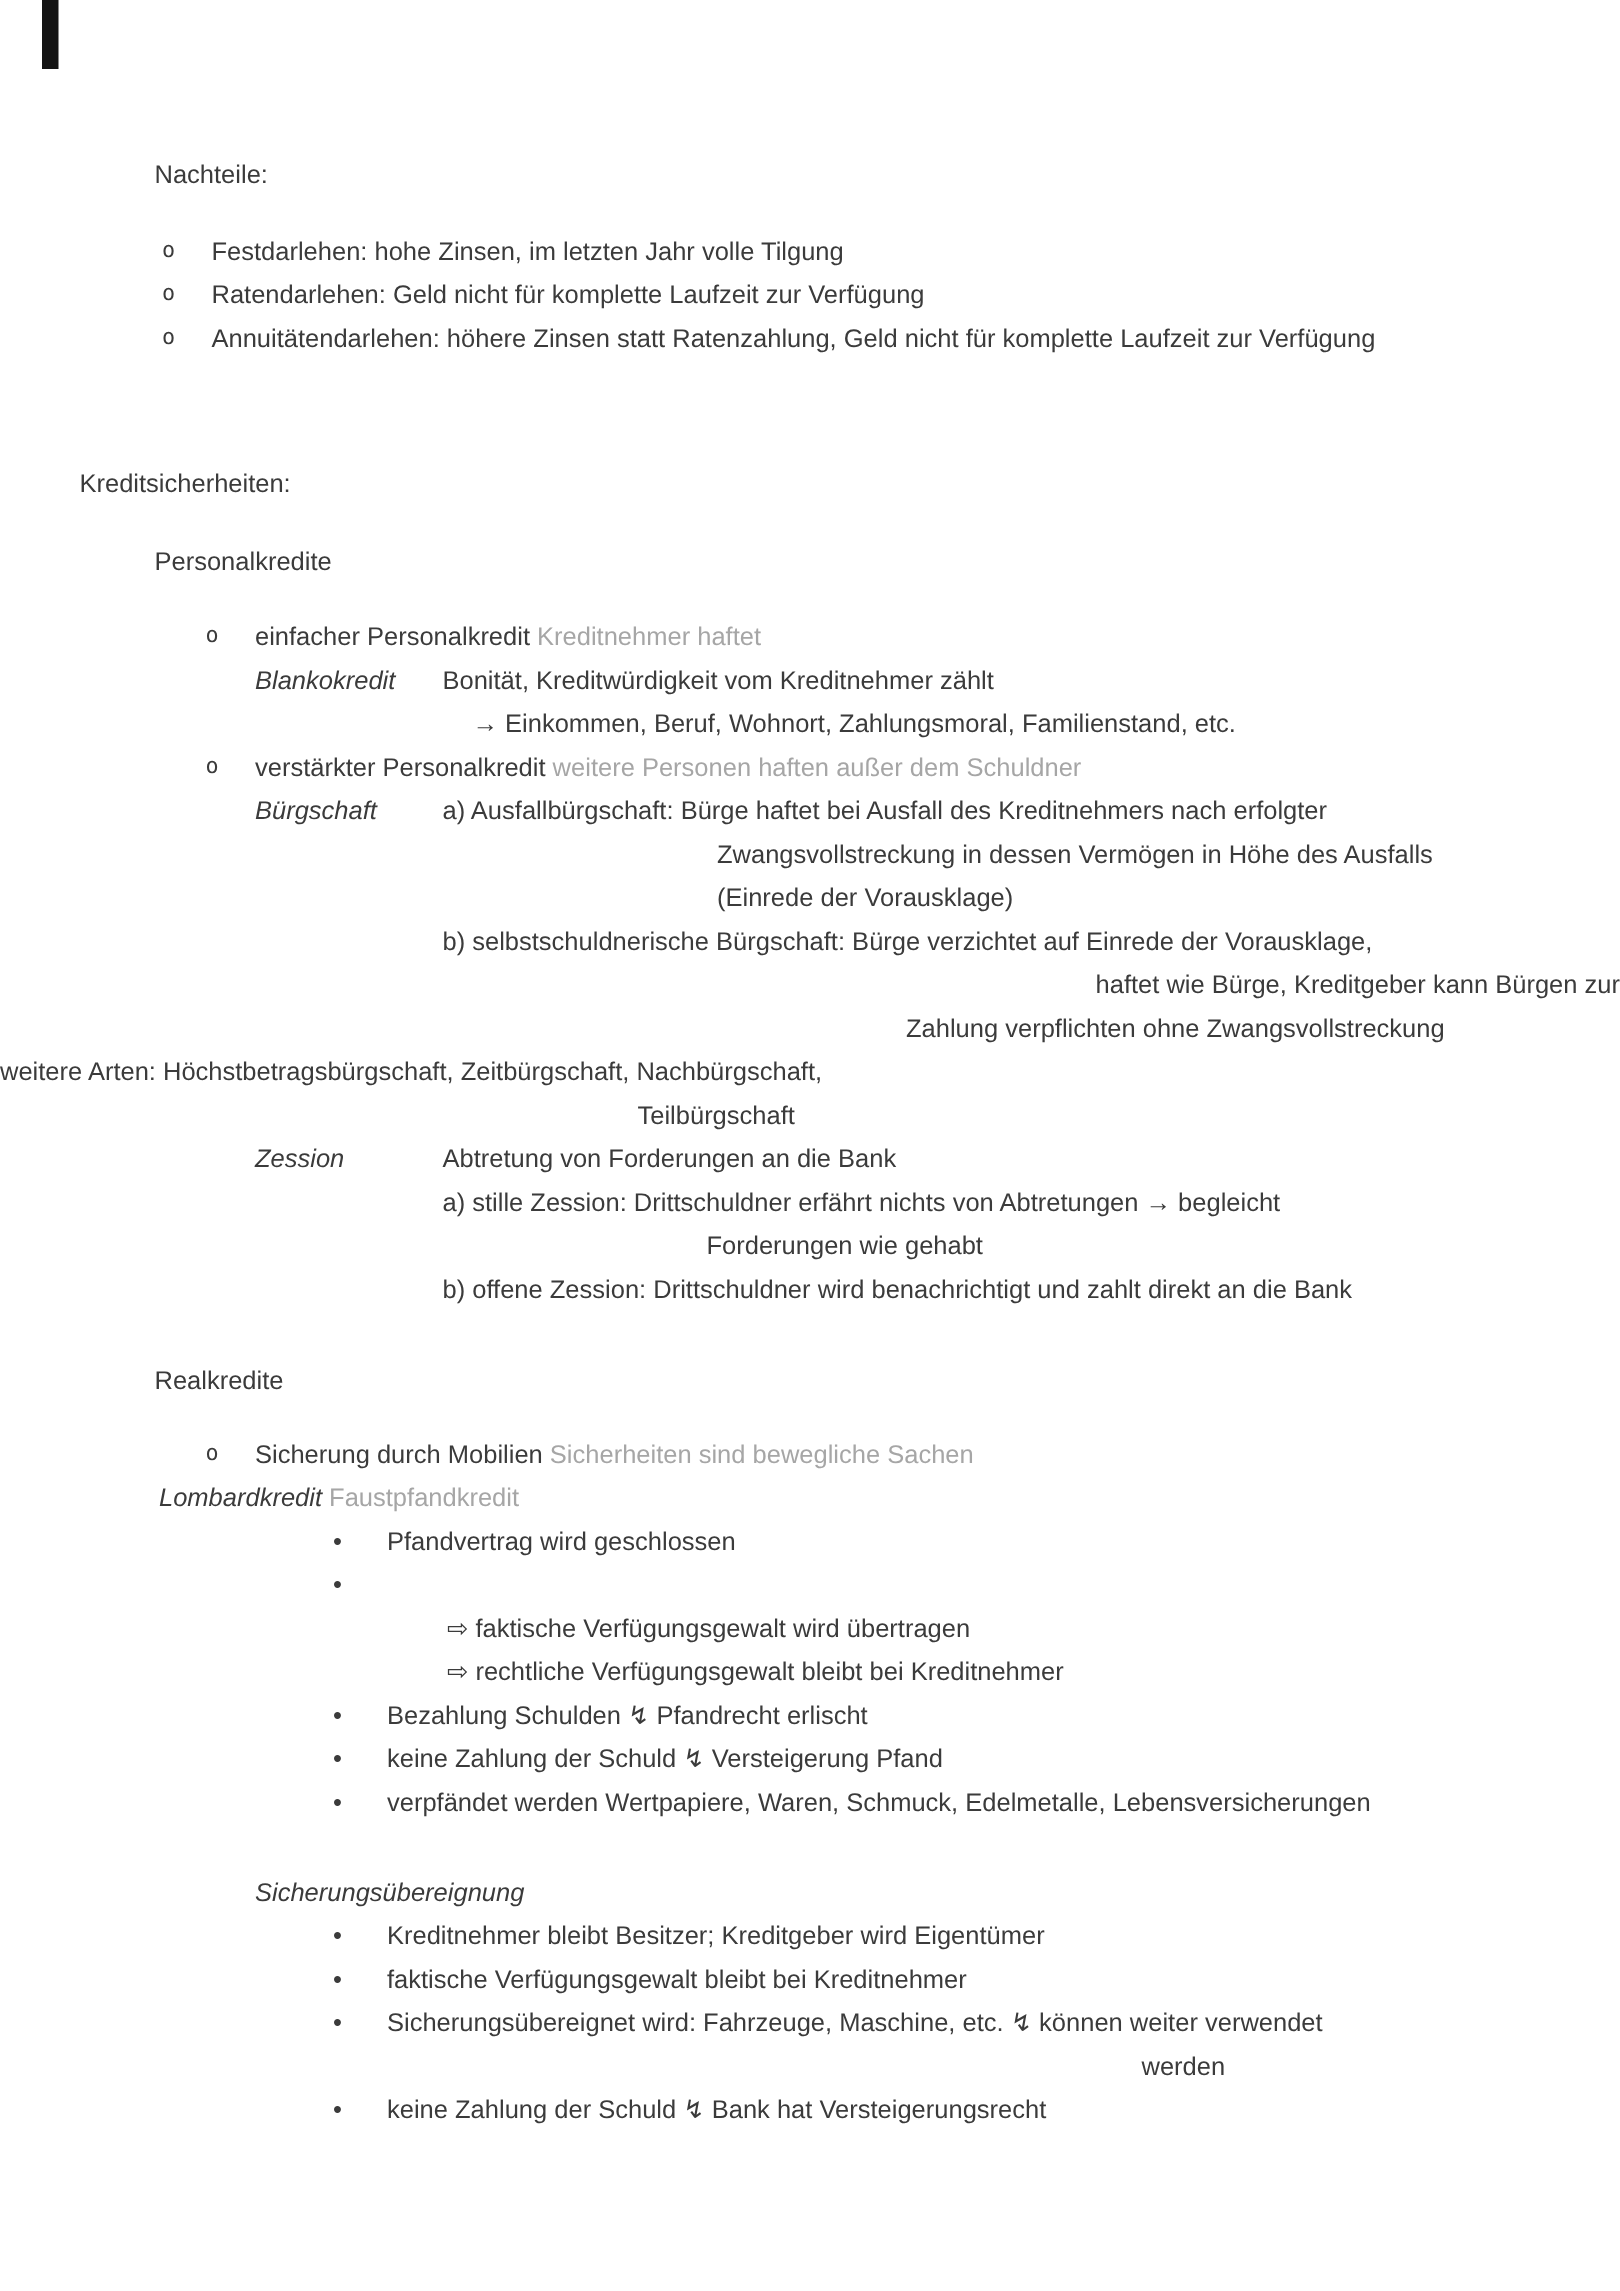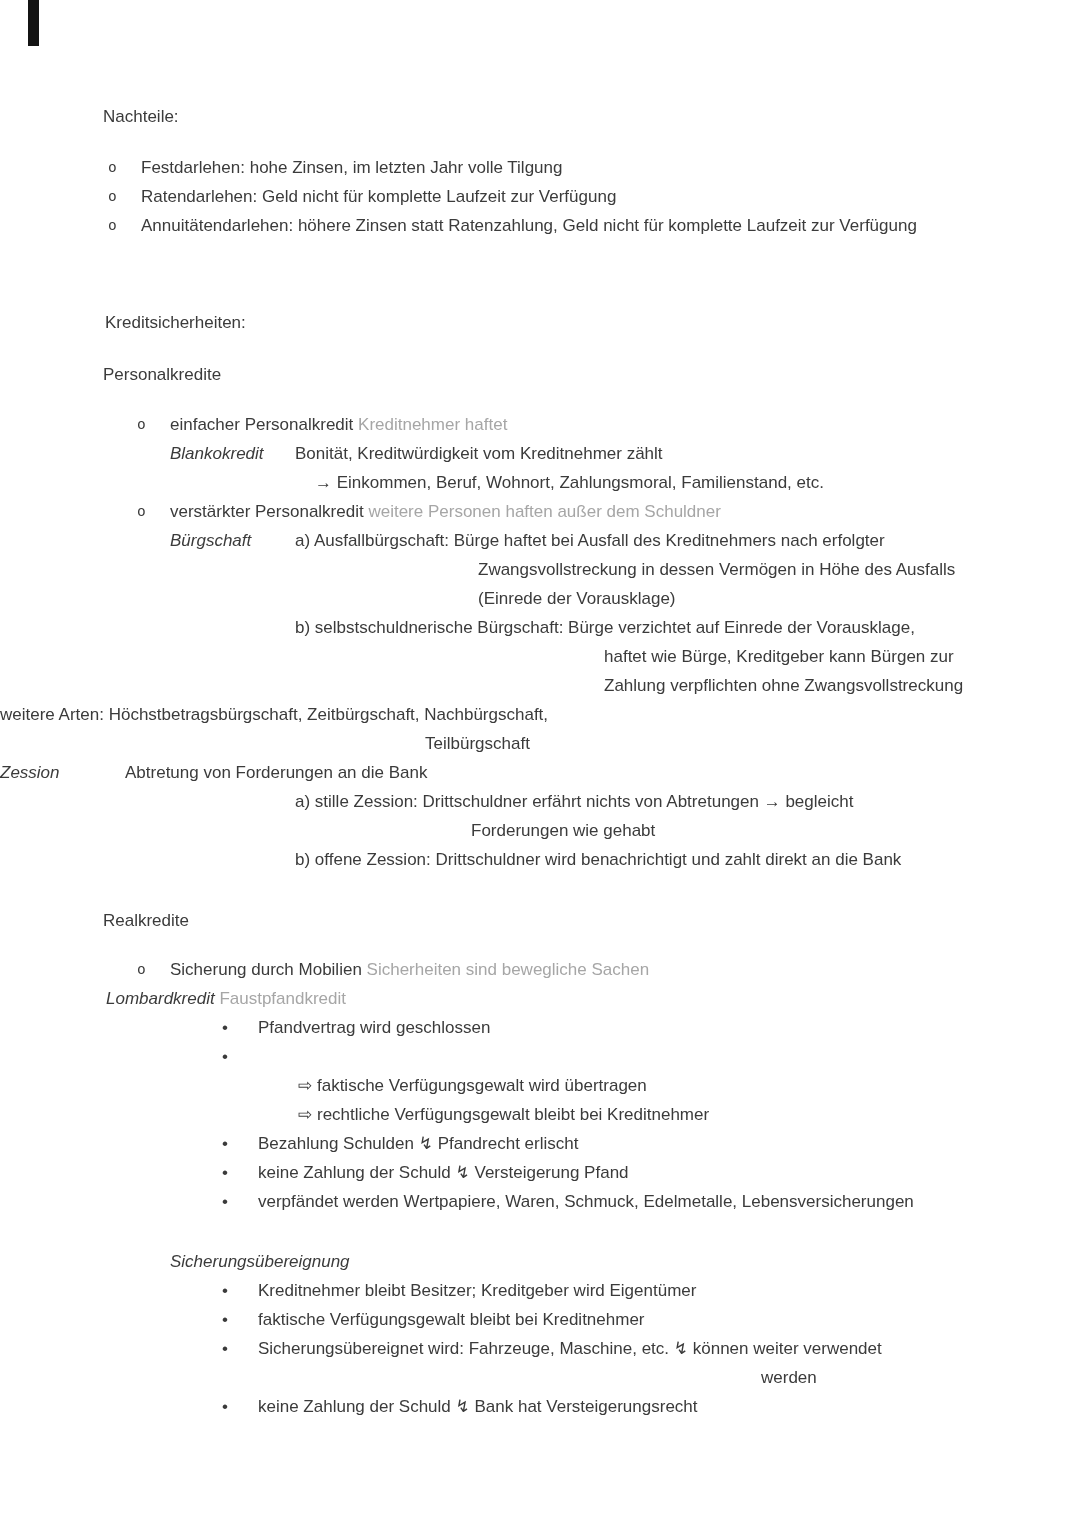--- a/index.html
+++ b/index.html
@@ -61,35 +61,35 @@
 </head>
 <body>
 
 <div class="page">
   <div class="corner-mark"></div>
   <div id="content">
       <div class="line" style="padding-left: 103px;"><span class="s-n">Nachteile:</span></div>
       <div class="line" style="padding-left: 141px; margin-top: 22px;"><span class="marker circle" style="left: 108px;">o</span><span class="s-n">Festdarlehen: hohe Zinsen, im letzten Jahr volle Tilgung</span></div>
       <div class="line" style="padding-left: 141px;"><span class="marker circle" style="left: 108px;">o</span><span class="s-n">Ratendarlehen: Geld nicht für komplette Laufzeit zur Verfügung</span></div>
       <div class="line" style="padding-left: 141px;"><span class="marker circle" style="left: 108px;">o</span><span class="s-n">Annuitätendarlehen: höhere Zinsen statt Ratenzahlung, Geld nicht für komplette Laufzeit zur Verfügung</span></div>
-      <div class="line" style="padding-left: 105px; margin-top: 68px;"><span class="s-n">Kreditsicherheiten:</span></div>
+      <div class="line" style="padding-left: 53px; margin-top: 68px;"><span class="s-n">Kreditsicherheiten:</span></div>
       <div class="line" style="padding-left: 103px; margin-top: 23px;"><span class="s-n">Personalkredite</span></div>
       <div class="line" style="padding-left: 170px; margin-top: 21px;"><span class="marker circle" style="left: 137px;">o</span><span class="s-n">einfacher Personalkredit</span><span class="s-g"> Kreditnehmer haftet</span></div>
       <div class="line" style="padding-left: 170px;"><span class="s-it">Blankokredit</span><span class="s-n">Bonität, Kreditwürdigkeit vom Kreditnehmer zählt</span></div>
       <div class="line" style="padding-left: 315px;"><span class="s-n">→ Einkommen, Beruf, Wohnort, Zahlungsmoral, Familienstand, etc.</span></div>
       <div class="line" style="padding-left: 170px;"><span class="marker circle" style="left: 137px;">o</span><span class="s-n">verstärkter Personalkredit</span><span class="s-g"> weitere Personen haften außer dem Schuldner</span></div>
       <div class="line" style="padding-left: 170px;"><span class="s-it">Bürgschaft</span><span class="s-n">a) Ausfallbürgschaft: Bürge haftet bei Ausfall des Kreditnehmers nach erfolgter</span></div>
       <div class="line" style="padding-left: 478px;"><span class="s-n">Zwangsvollstreckung in dessen Vermögen in Höhe des Ausfalls</span></div>
       <div class="line" style="padding-left: 478px;"><span class="s-n">(Einrede der Vorausklage)</span></div>
       <div class="line" style="padding-left: 295px;"><span class="s-n">b) selbstschuldnerische Bürgschaft: Bürge verzichtet auf Einrede der Vorausklage,</span></div>
-      <div class="line" style="padding-left: 604px;"><span class="s-n">haftet wie Bürge, Kreditgeber kann Bürgen zur</span></div>
+      <div class="line" style="padding-left: 604px; text-align: right;"><span class="s-n">haftet wie Bürge, Kreditgeber kann Bürgen zur</span></div>
       <div class="line" style="padding-left: 604px;"><span class="s-n">Zahlung verpflichten ohne Zwangsvollstreckung</span></div>
       <div class="line" style=""><span class="s-n">weitere Arten: Höchstbetragsbürgschaft, Zeitbürgschaft, Nachbürgschaft,</span></div>
       <div class="line" style="padding-left: 425px;"><span class="s-n">Teilbürgschaft</span></div>
-      <div class="line" style=""><span class="s-it">Zession</span><span class="s-n">Abtretung von Forderungen an die Bank</span></div>
+      <div class="line" style="padding-left: 170px;"><span class="s-it">Zession</span><span class="s-n">Abtretung von Forderungen an die Bank</span></div>
       <div class="line" style="padding-left: 295px;"><span class="s-n">a) stille Zession: Drittschuldner erfährt nichts von Abtretungen → begleicht</span></div>
       <div class="line" style="padding-left: 435px; margin-left: 36px;"><span class="s-n">Forderungen wie gehabt</span></div>
       <div class="line" style="padding-left: 295px;"><span class="s-n">b) offene Zession: Drittschuldner wird benachrichtigt und zahlt direkt an die Bank</span></div>
       <div class="line" style="padding-left: 103px; margin-top: 32px;"><span class="s-n">Realkredite</span></div>
       <div class="line" style="padding-left: 170px; margin-top: 20px;"><span class="marker circle" style="left: 137px;">o</span><span class="s-n">Sicherung durch Mobilien</span><span class="s-g"> Sicherheiten sind bewegliche Sachen</span></div>
       <div class="line" style="padding-left: 106px;"><span class="s-i">Lombardkredit</span><span class="s-g"> Faustpfandkredit</span></div>
       <div class="line" style="padding-left: 258px;"><span class="marker bullet" style="left: 222px;">•</span><span class="s-n">Pfandvertrag wird geschlossen</span></div>
       <div class="line" style="padding-left: 258px;"><span class="marker bullet" style="left: 222px;">•</span></div>
       <div class="line" style="padding-left: 298px;"><span class="s-n">⇨ faktische Verfügungsgewalt wird übertragen</span></div>
       <div class="line" style="padding-left: 298px;"><span class="s-n">⇨ rechtliche Verfügungsgewalt bleibt bei Kreditnehmer</span></div>

